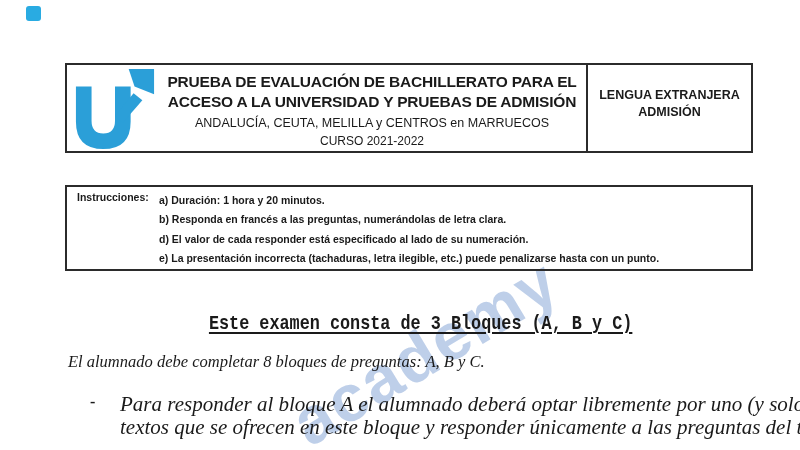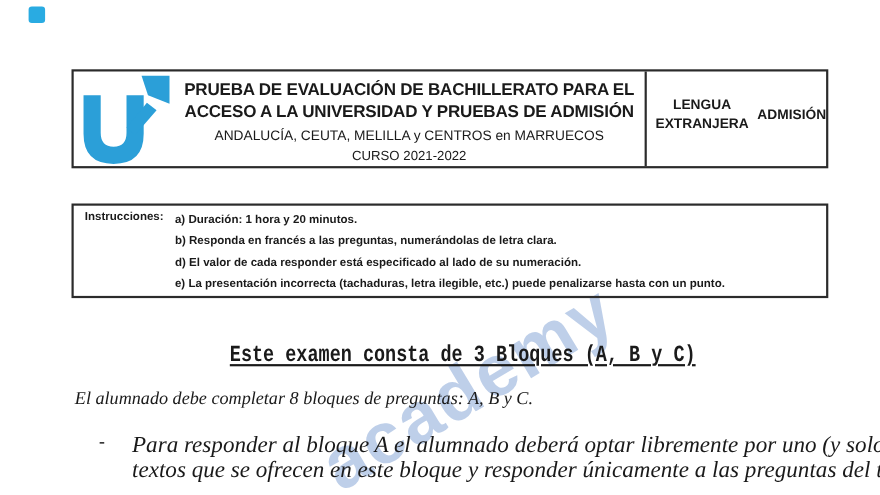--- a/index.html
+++ b/index.html
@@ -26,21 +26,21 @@
     position:absolute; left:65px; top:63px; width:688px; height:90px;
     border:2px solid #2b2b2b; display:flex; background:transparent; z-index:1;
   }
   .header-left { position:relative; width:521px; border-right:2px solid #2b2b2b; }
   .logo { position:absolute; left:6px; top:2px; width:84px; height:84px; }
   .title-block { position:absolute; left:95px; top:7px; width:420px; text-align:center; }
   .title-main { font-size:15.5px; font-weight:bold; line-height:20px; letter-spacing:-0.2px; }
   .title-region { font-size:12.5px; font-weight:normal; line-height:19px; margin-top:2px; }
   .title-course { font-size:12px; line-height:17px; }
   .header-right {
-    flex:1; display:flex; flex-direction:row; align-items:center; justify-content:center;
+    flex:1; display:flex; flex-direction:column; align-items:center; justify-content:center;
     font-weight:bold; font-size:12.5px; line-height:17px; padding-bottom:8px; text-align:center;
   }
   
   .instructions-box {
     position:absolute; left:65px; top:185px; width:688px; height:86px;
     border:2px solid #2b2b2b; display:flex; font-weight:bold; font-size:10.5px; z-index:1;
   }
   .instr-label { width:92px; padding:4px 0 0 10px; }
   .instr-items { padding-top:4px; }
   .instr-items div { line-height:19.3px; white-space:nowrap; }

